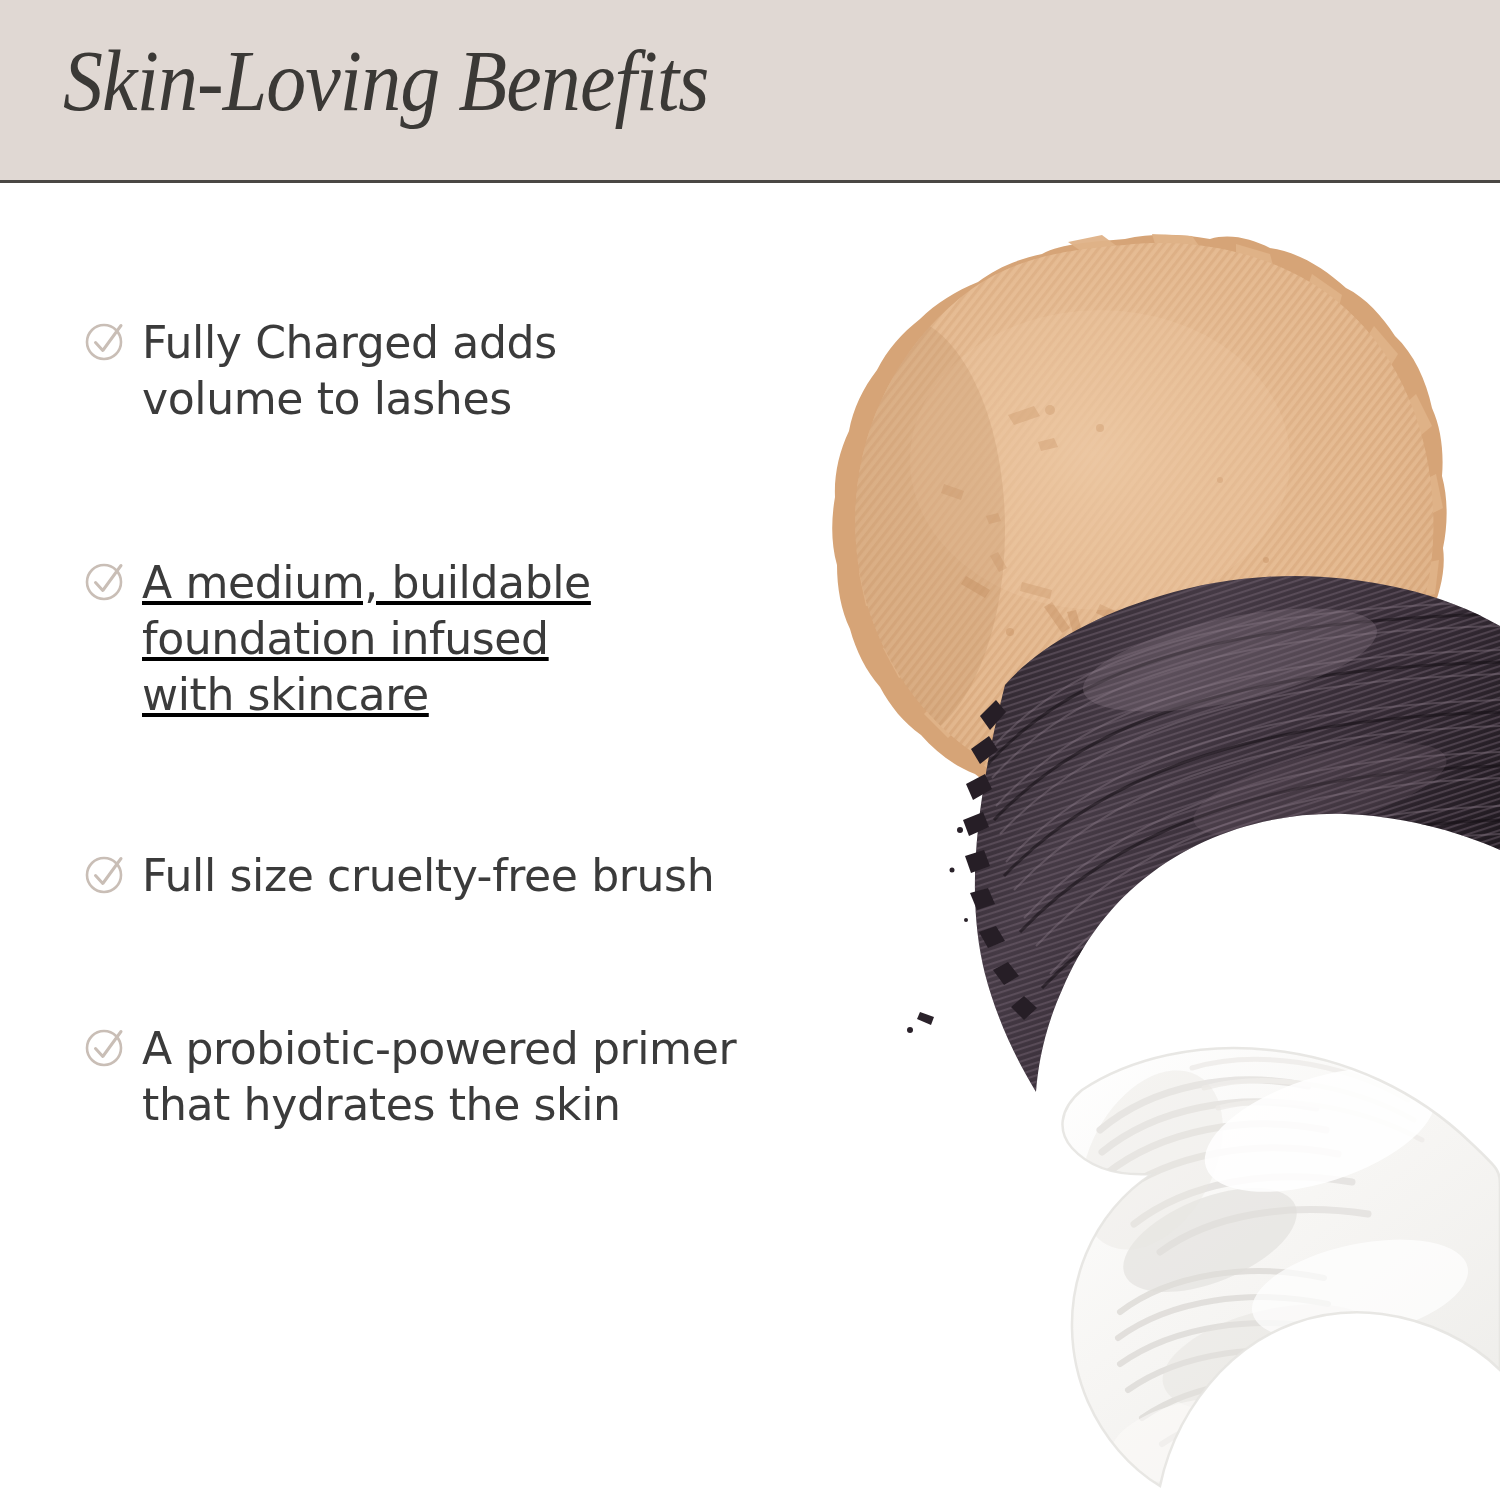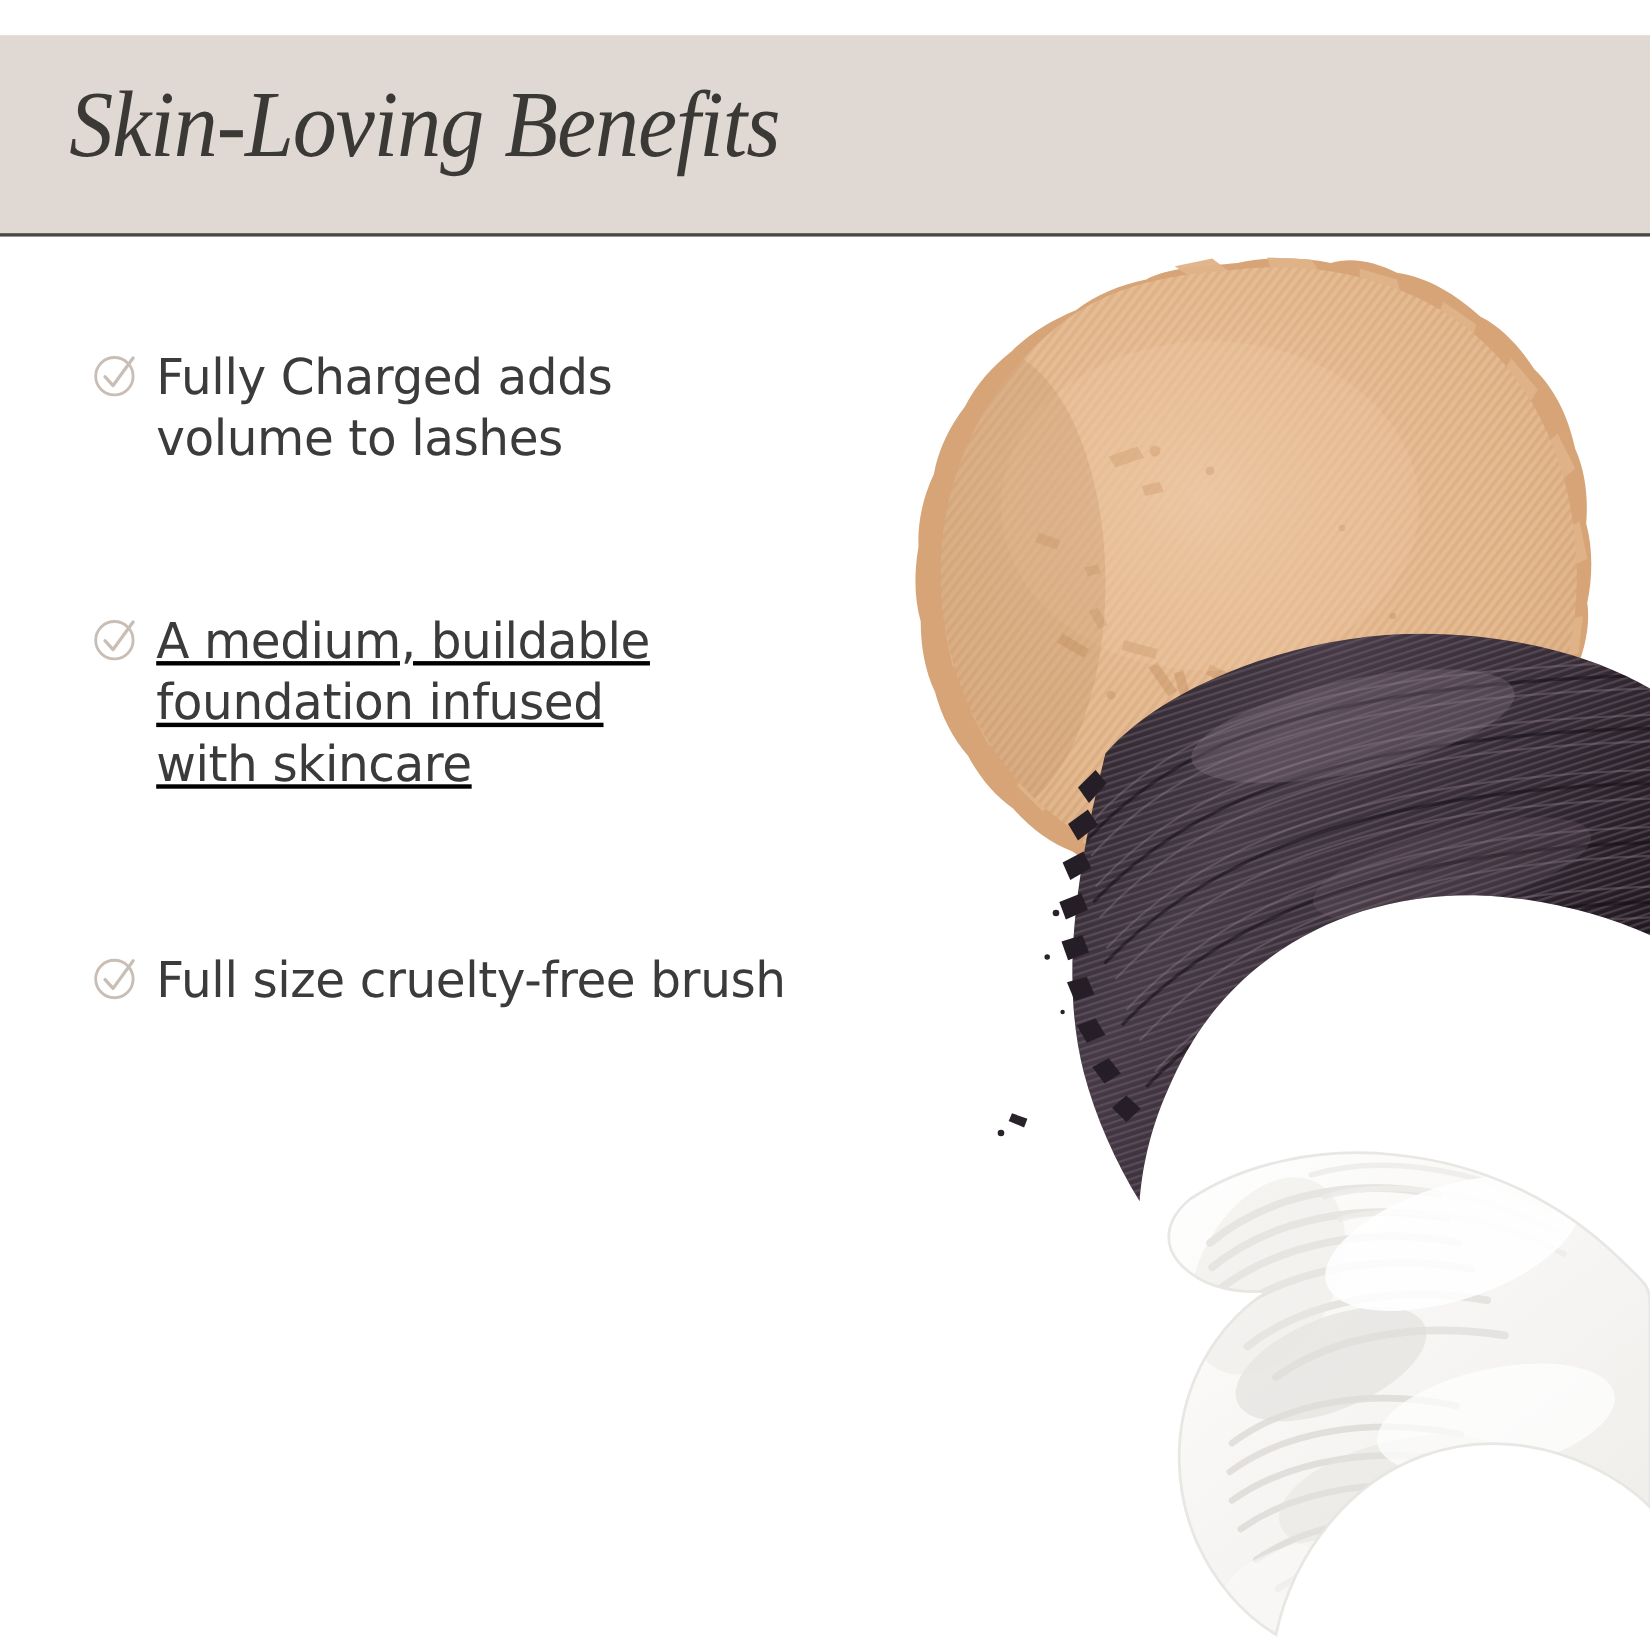--- a/index.html
+++ b/index.html
@@ -17,21 +17,20 @@
 
   
   .header-band {
     position: absolute;
     left: 0; top: 0;
     width: 1500px;
     height: 183px;
     background: #e0d8d3;
     border-bottom: 3px solid #4a4744;
     box-sizing: border-box;
-    margin-top: 32px;
   }
   .header-title {
     position: absolute;
     left: 63px;
     top: 38px;
     font-family: "Liberation Serif", "DejaVu Serif", serif;
     font-style: italic;
     font-size: 86px;
     line-height: 1;
     letter-spacing: -1px;
@@ -49,21 +48,21 @@
     width: 960px;
     height: 951px;
   }
   .benefit-item {
     position: absolute;
     display: flex;
     align-items: flex-start;
   }
   .benefit-item[data-idx="0"] { left: 84px; top: 132px; }
   .benefit-item[data-idx="1"] { left: 84px; top: 372px; text-decoration: underline; }
-  .benefit-item[data-idx="2"] { left: 84px; top: 665px; margin-top: 15px; }
+  .benefit-item[data-idx="2"] { left: 84px; top: 665px; }
   .benefit-item[data-idx="3"] { left: 84px; top: 838px; }
 
   .check-icon {
     flex: 0 0 auto;
     width: 44px;
     height: 44px;
     margin-right: 14px;
     margin-top: 4px;
     display: block;
   }
@@ -124,20 +123,30 @@
   <div class="benefit-item" data-idx="2">
     <span class="check-icon">
       <svg viewBox="0 0 44 44" width="44" height="44" aria-hidden="true">
         <circle cx="20" cy="23" r="17" fill="none" stroke="#C9BEB6" stroke-width="2.6"></circle>
         <path d="M11.5 23.5 L18.8 31.5 L37 6.5" fill="none" stroke="#C9BEB6" stroke-width="3" stroke-linecap="round" stroke-linejoin="round"></path>
       </svg>
     </span>
     <span class="benefit-text">Full size cruelty-free brush</span>
   </div>
 
+  <div class="benefit-item" data-idx="3">
+    <span class="check-icon">
+      <svg viewBox="0 0 44 44" width="44" height="44" aria-hidden="true">
+        <circle cx="20" cy="23" r="17" fill="none" stroke="#C9BEB6" stroke-width="2.6"></circle>
+        <path d="M11.5 23.5 L18.8 31.5 L37 6.5" fill="none" stroke="#C9BEB6" stroke-width="3" stroke-linecap="round" stroke-linejoin="round"></path>
+      </svg>
+    </span>
+    <span class="benefit-text">A probiotic-powered primer
+that hydrates the skin</span>
+  </div>
 
 </div>
 
 <div class="swatch-art">
   <svg viewBox="0 0 700 1270" width="700" height="1270" aria-hidden="true">
     <defs>
 
       <pattern id="hatch" width="7" height="7" patternUnits="userSpaceOnUse" patternTransform="rotate(38)">
         <rect width="7" height="7" fill="#E6BC93"></rect>
         <rect width="3.2" height="7" fill="#D8A87C"></rect>

